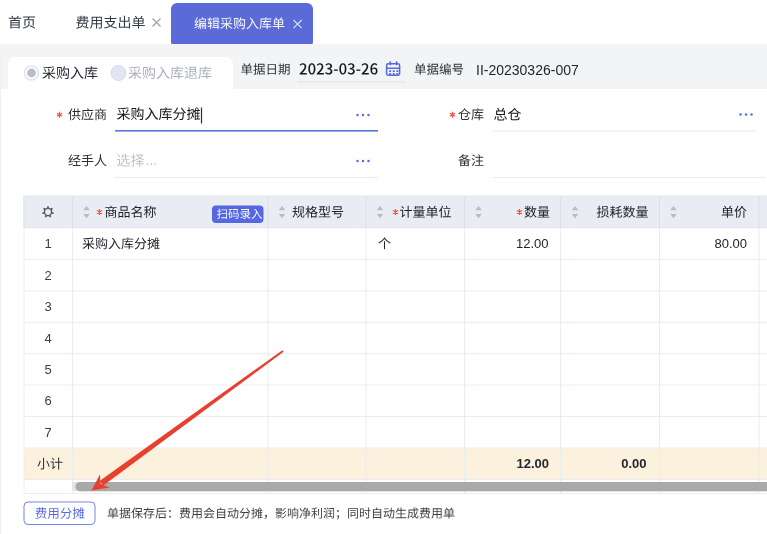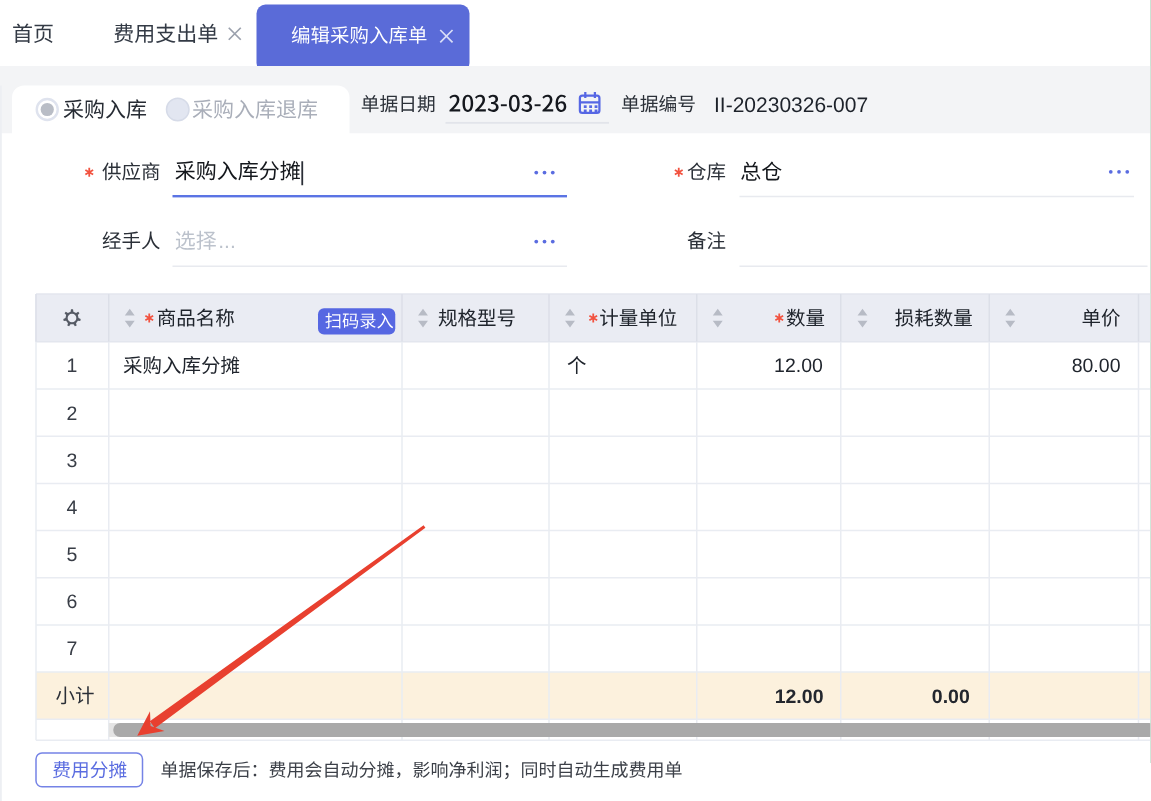--- a/index.html
+++ b/index.html
@@ -1,14 +1,14 @@
 <!DOCTYPE html>
 <html><head><meta charset="utf-8"><style>
 html,body{margin:0;padding:0}
-#p{position:relative;width:767px;height:534px;overflow:hidden;background:#15803d}
+#p{position:relative;width:767px;height:534px;overflow:hidden;background:#ec4899}
 svg{display:block}
 </style></head><body>
 <div id="p">
 <svg width="767" height="534" viewBox="0 0 767 534">
 <defs>
         <path id="g9996" d="M243 312H755V210H243ZM243 373V472H755V373ZM243 150H755V44H243ZM228 815C259 782 294 736 313 702H54V632H456C450 602 442 568 433 539H168V-80H243V-23H755V-80H833V539H512L546 632H949V702H696C725 737 757 779 785 820L702 842C681 800 643 742 611 702H345L389 725C370 758 331 808 294 844Z"></path>
         <path id="g9875" d="M464 462V281C464 174 421 55 50 -19C66 -35 87 -64 96 -80C485 4 541 143 541 280V462ZM545 110C661 56 812 -27 885 -83L932 -23C854 32 703 111 589 161ZM171 595V128H248V525H760V130H839V595H478C497 630 517 673 535 715H935V785H74V715H449C437 676 419 631 403 595Z"></path>
         <path id="g8d39" d="M473 233C442 84 357 14 43 -17C56 -33 71 -62 75 -80C409 -40 511 48 549 233ZM521 58C649 21 817 -38 903 -80L945 -21C854 21 686 77 560 109ZM354 596C352 570 347 545 336 521H196L208 596ZM423 596H584V521H411C418 545 421 570 423 596ZM148 649C141 590 128 517 117 467H299C256 423 183 385 59 356C72 342 89 314 96 297C129 305 159 314 186 323V59H259V274H745V66H821V337H222C309 373 359 417 388 467H584V362H655V467H857C853 439 849 425 844 419C838 414 832 413 821 413C810 413 782 413 751 417C758 402 764 380 765 365C801 363 836 363 853 364C873 365 889 370 902 382C917 398 925 431 931 496C932 506 933 521 933 521H655V596H873V776H655V840H584V776H424V840H356V776H108V721H356V650L176 649ZM424 721H584V650H424ZM655 721H804V650H655Z"></path>
         <path id="g7528" d="M153 770V407C153 266 143 89 32 -36C49 -45 79 -70 90 -85C167 0 201 115 216 227H467V-71H543V227H813V22C813 4 806 -2 786 -3C767 -4 699 -5 629 -2C639 -22 651 -55 655 -74C749 -75 807 -74 841 -62C875 -50 887 -27 887 22V770ZM227 698H467V537H227ZM813 698V537H543V698ZM227 466H467V298H223C226 336 227 373 227 407ZM813 466V298H543V466Z"></path>
         <path id="g652f" d="M459 840V687H77V613H459V458H123V385H230L208 377C262 269 337 180 431 110C315 52 179 15 36 -8C51 -25 70 -60 77 -80C230 -52 375 -7 501 63C616 -5 754 -50 917 -74C928 -54 948 -21 965 -3C815 16 684 54 576 110C690 188 782 293 839 430L787 461L773 458H537V613H921V687H537V840ZM286 385H729C677 287 600 210 504 151C410 212 336 290 286 385Z"></path>

